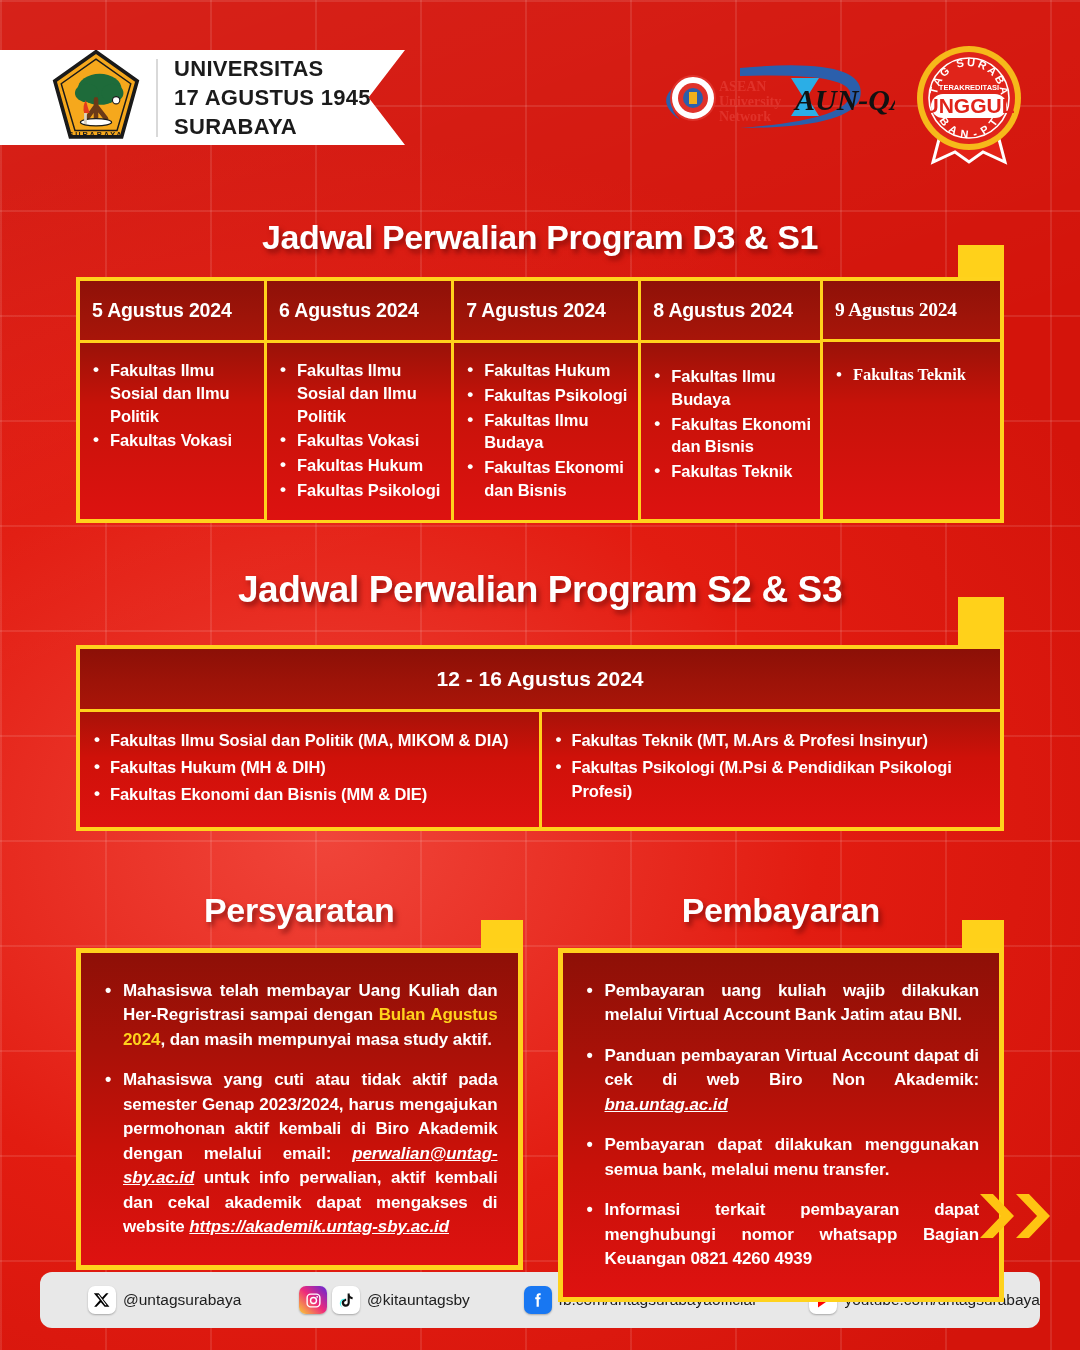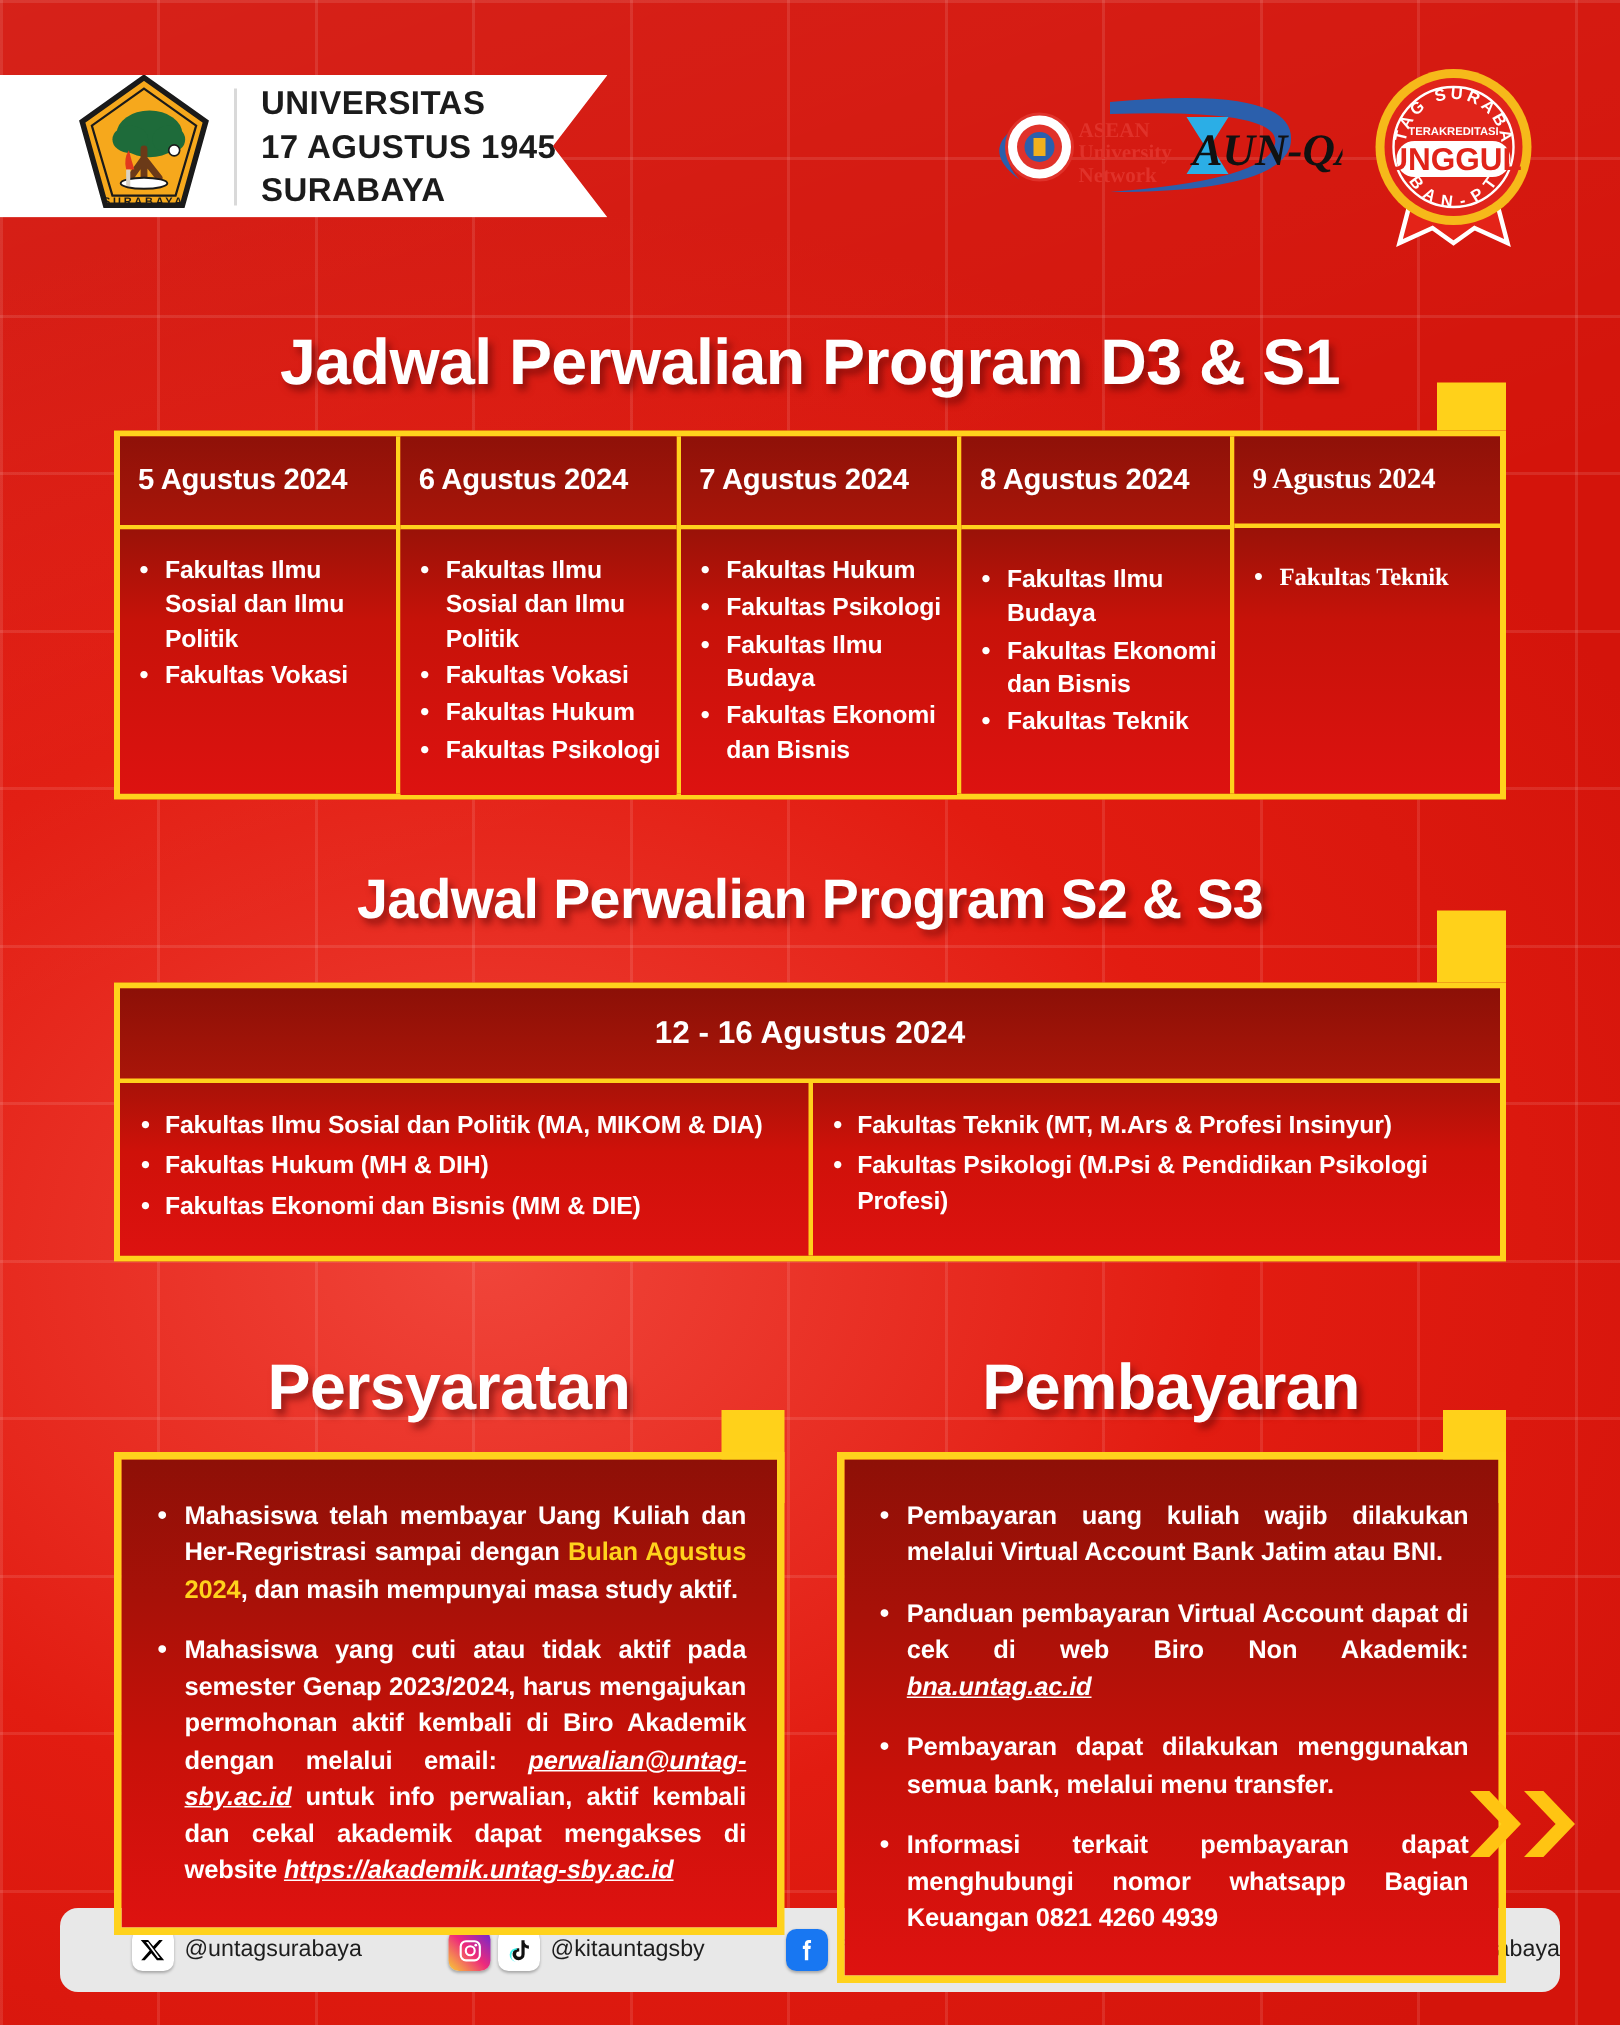--- a/index.html
+++ b/index.html
@@ -66,21 +66,21 @@
     width: 250px; height: 78px;
   }
   .ban {
     position: absolute; left: 905px; top: 38px;
     width: 128px; height: 128px;
   }
 
   
   .sec-title {
     text-align: center;
-    font-size: 43px;
+    font-size: 34px;
     font-weight: 800;
     color: #ffffff;
     letter-spacing: -0.4px;
     text-shadow: 3px 4px 5px rgba(90,5,5,0.55);
   }
   .sec-title.small { font-size: 37px; }
 
   
   .tab-wrap { position: relative; }
   .ytab {

